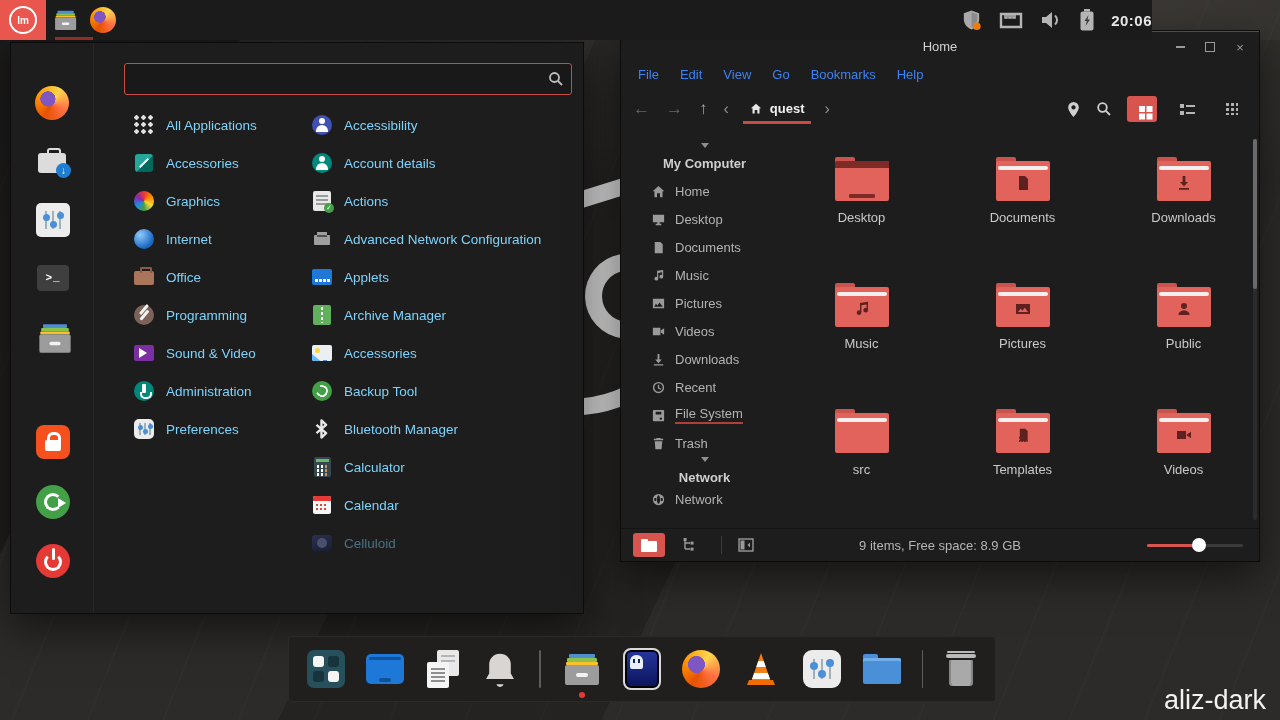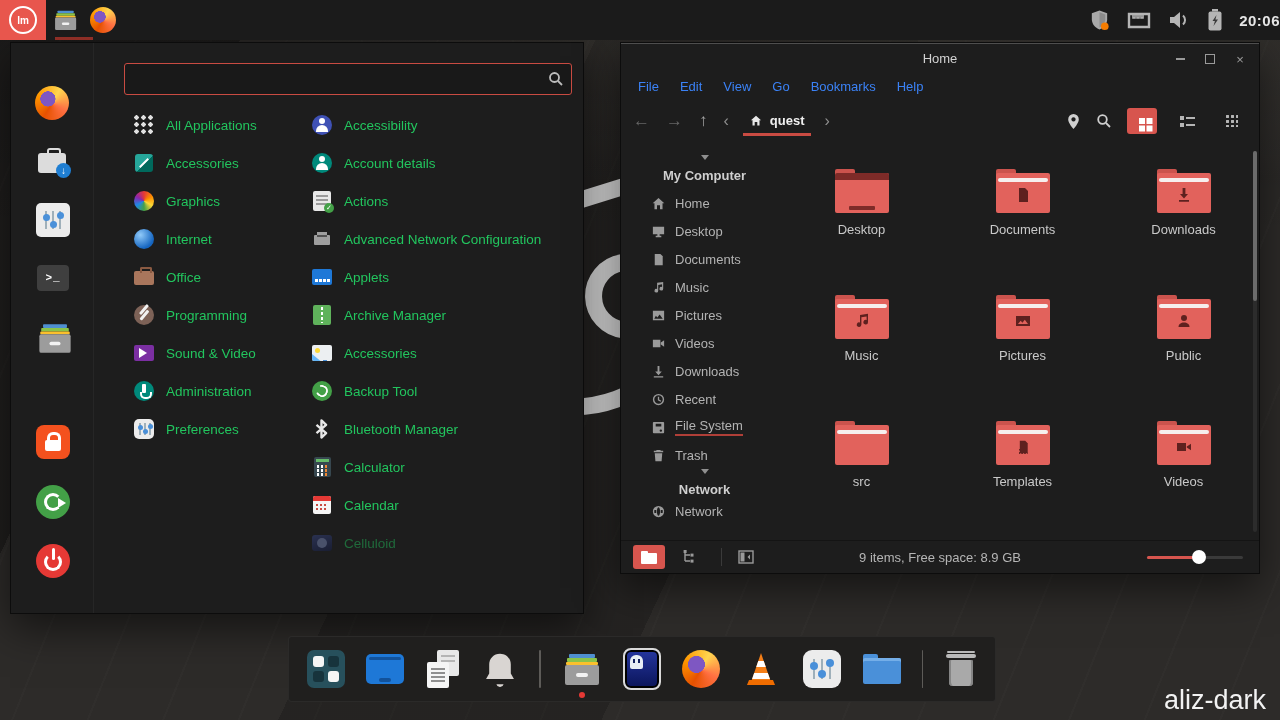--- a/index.html
+++ b/index.html
@@ -4,38 +4,38 @@
 <style>
   html,body{margin:0;padding:0;background:#111;}
   .desktop{position:relative;width:1280px;height:720px;overflow:hidden;
     font-family:"Liberation Sans",sans-serif;
     background:
       radial-gradient(1100px 320px at 72% 2%, rgba(150,142,128,0.20), transparent 60%),
       linear-gradient(115deg, rgba(0,0,0,0.30) 0 16%, transparent 16% 38%, rgba(0,0,0,0.18) 38% 58%, transparent 58%),
       repeating-linear-gradient(112deg, rgba(255,255,255,0.015) 0 2px, transparent 2px 70px),
       #2d2b29;}
   
-  .panel{position:absolute;left:0;top:0;width:1280px;height:40px;background:#1b1b1b;z-index:30;display:flex;align-items:center;}
+  .panel{position:absolute;left:0;top:0;width:1152px;height:40px;background:#1b1b1b;z-index:30;display:flex;align-items:center;}
   .mint-btn{width:46px;height:40px;background:#e8564d;display:flex;align-items:center;justify-content:center;cursor:pointer;}
   .mint-logo{width:24px;height:24px;border:2px solid #fff;border-radius:50%;color:#fff;font-weight:bold;font-size:10px;display:flex;align-items:center;justify-content:center;}
   .panel-app{width:38px;height:40px;display:flex;align-items:center;justify-content:center;position:relative;}
   .active-underline{position:absolute;left:55px;top:37px;width:38px;height:3px;background:#8e2e26;}
   .tray{margin-left:auto;display:flex;align-items:center;gap:16px;padding-right:0;}
   .clock{color:#e6e6e6;font-size:15px;font-weight:bold;letter-spacing:.5px;}
   
   .window{position:absolute;background:#1d1d1d;border:1px solid #0c0c0c;box-shadow:0 14px 40px rgba(0,0,0,.55);z-index:20;}
   
   .menu-window{left:10px;top:42px;width:572px;height:570px;}
   .menu-side{position:absolute;left:0;top:0;width:82px;height:100%;border-right:1px solid #262626;}
   .mside-icon{position:absolute;left:24px;width:36px;height:36px;cursor:pointer;}
   .menu-search{position:absolute;left:113px;top:20px;width:448px;height:32px;box-sizing:border-box;background:#191919;border:1px solid #c94b42;border-radius:3px;color:#ddd;padding:0 34px 0 10px;font-size:13px;outline:none;}
   .menu-search-mag{position:absolute;left:537px;top:28px;}
   .cat-list{position:absolute;left:122px;top:63px;width:176px;}
   .app-list{position:absolute;left:300px;top:63px;width:268px;}
-  .m-row{height:38px;display:flex;align-items:center;gap:11px;cursor:pointer;color:#22c55e;font-size:13.5px;}
+  .m-row{height:38px;display:flex;align-items:center;gap:11px;cursor:pointer;color:#7dd3fc;font-size:13.5px;}
   .m-row .mi{width:22px;height:22px;flex:0 0 22px;position:relative;}
   .m-row.dim{opacity:.45;}
   
   .i-allapps{background:radial-gradient(circle,#e0e0e0 2px,transparent 2.4px) -1px -1px/7px 7px;width:20px;height:20px;margin:1px;}
   .i-accessories{width:18px;height:18px;margin:2px;background:linear-gradient(135deg,#26a69a 55%,#00695c 55%);border-radius:3px;position:relative;}
   .i-accessories:after{content:"";position:absolute;left:3px;top:8px;width:12px;height:2px;background:#fff;transform:rotate(-45deg);}
   .i-graphics{width:20px;height:20px;margin:1px;border-radius:50%;background:conic-gradient(#e53935,#fb8c00,#fdd835,#43a047,#1e88e5,#8e24aa,#e53935);}
   .i-internet{width:20px;height:20px;margin:1px;border-radius:50%;background:radial-gradient(circle at 32% 30%,#90caf9,#1565c0 70%);}
   .i-office{width:20px;height:14px;margin:5px 1px 3px;background:#a9765c;border-radius:2px;position:relative;}
   .i-office:before{content:"";position:absolute;left:6px;top:-4px;width:8px;height:4px;border:2px solid #8a5a42;border-bottom:none;border-radius:2px 2px 0 0;}
@@ -97,21 +97,21 @@
   .i-lock{width:34px;height:34px;margin:1px;border-radius:8px;background:#f4511e;position:relative;}
   .i-lock:before{content:"";position:absolute;left:11px;top:7px;width:8px;height:8px;border:3px solid #fff;border-bottom:none;border-radius:6px 6px 0 0;}
   .i-lock:after{content:"";position:absolute;left:9px;top:15px;width:16px;height:11px;background:#fff;border-radius:2px;}
   .i-logout{width:34px;height:34px;margin:1px;border-radius:50%;background:#43a047;position:relative;}
   .i-logout:before{content:"";position:absolute;left:8px;top:8px;width:18px;height:18px;border:3px solid #fff;border-radius:50%;border-right-color:transparent;box-sizing:border-box;}
   .i-logout:after{content:"";position:absolute;right:4px;top:13px;border-left:8px solid #fff;border-top:5px solid transparent;border-bottom:5px solid transparent;}
   .i-power{width:34px;height:34px;margin:1px;border-radius:50%;background:#e53935;position:relative;}
   .i-power:before{content:"";position:absolute;left:8px;top:9px;width:18px;height:18px;border:3px solid #fff;border-radius:50%;border-top-color:transparent;box-sizing:border-box;}
   .i-power:after{content:"";position:absolute;left:15.5px;top:4px;width:3px;height:12px;background:#fff;border-radius:2px;}
   
-  .nemo{left:620px;top:42px;width:638px;height:530px;}
+  .nemo{left:620px;top:30px;width:638px;height:530px;}
   .titlebar{height:30px;display:flex;align-items:center;justify-content:center;position:relative;border-top:1px solid #4e4e4e;box-sizing:border-box;}
   .titlebar .t{color:#d2d2d2;font-size:13px;}
   .win-controls{position:absolute;right:12px;top:0;height:30px;display:flex;align-items:center;gap:16px;color:#9a9a9a;}
   .wc{width:14px;height:14px;display:flex;align-items:center;justify-content:center;cursor:pointer;font-size:13px;}
   .wc .bar{width:9px;height:1.6px;background:#9a9a9a;}
   .wc .sq{width:8px;height:8px;border:1.4px solid #9a9a9a;}
   .menubar{height:26px;display:flex;align-items:center;gap:21px;padding-left:17px;}
   .menubar span{color:#3b82f6;font-size:13px;cursor:pointer;}
   .nav-toolbar{height:44px;display:flex;align-items:center;padding:0 12px;gap:16px;position:relative;}
   .nav-arrow{font-size:17px;color:#666;cursor:pointer;}

